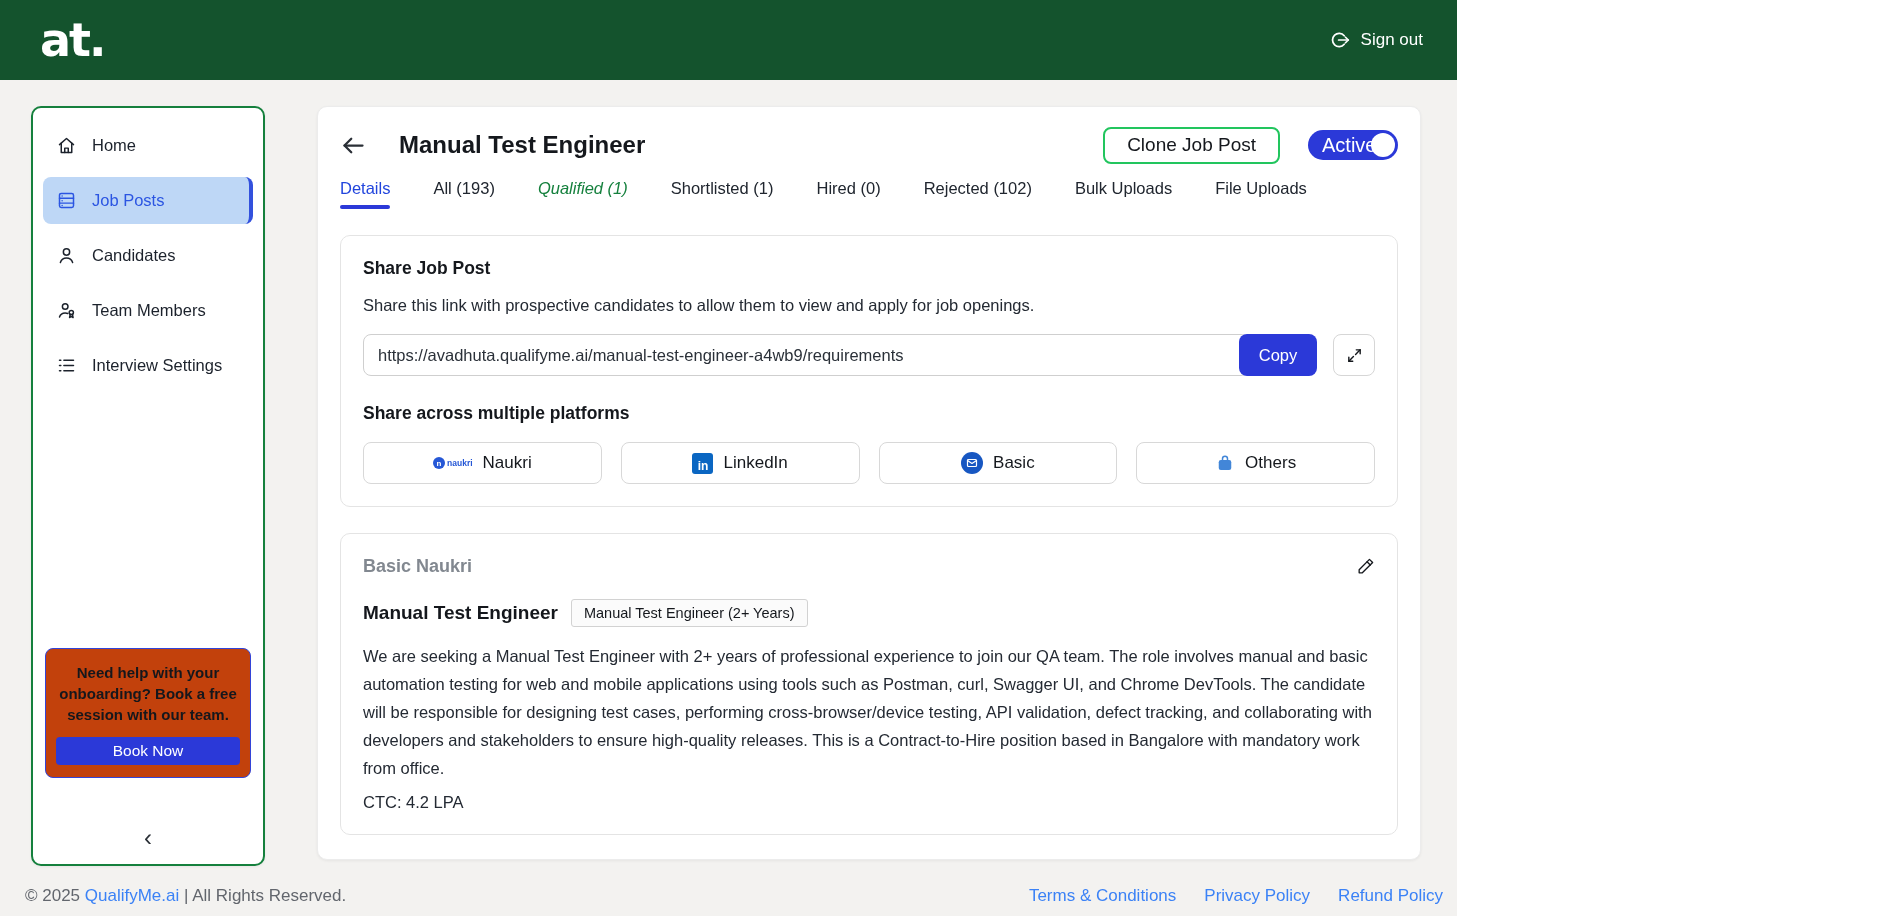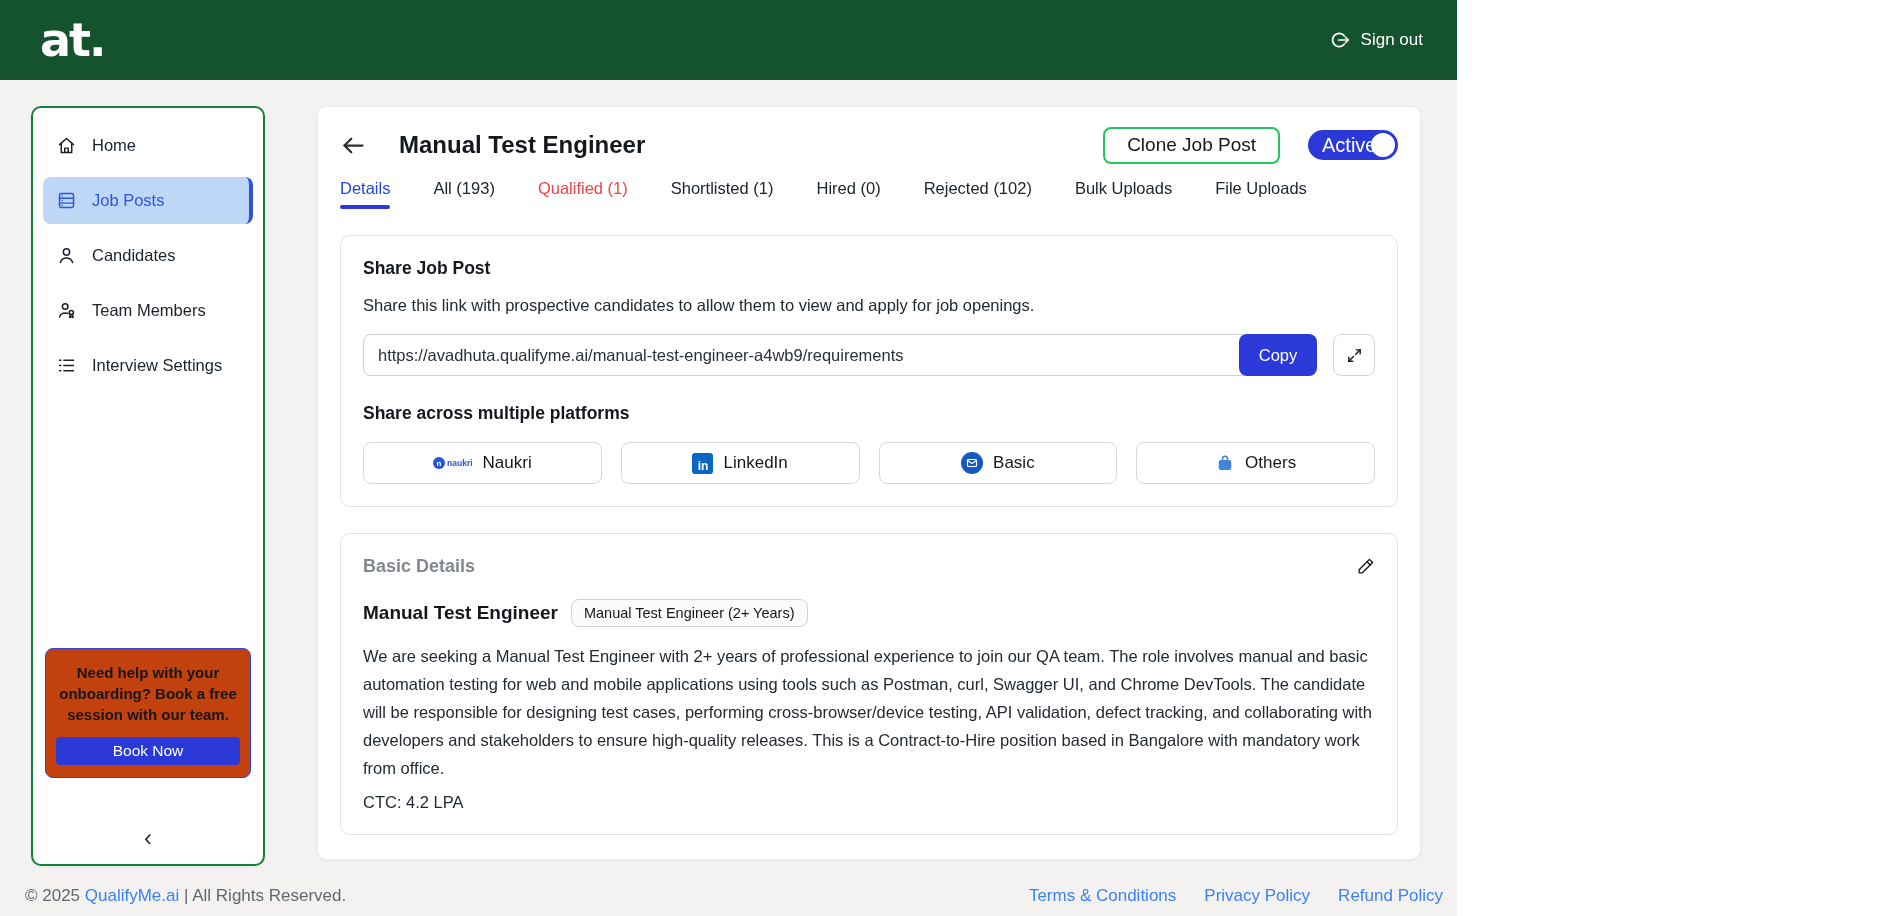--- a/index.html
+++ b/index.html
@@ -71,21 +71,21 @@
   }
   .toggle-knob { position: absolute; right: 3px; top: 3px; width: 24px; height: 24px; border-radius: 50%; background: #fff; }
 
   .tabs { display: flex; gap: 43px; margin-top: 12px; }
   .tab { font-size: 16.5px; color: #20262f; padding-bottom: 11px; position: relative; cursor: pointer; white-space: nowrap; }
   .tab.active { color: #2145dd; }
   .tab.active::after {
     content: ""; position: absolute; left: 0; right: 0; bottom: 0; height: 4px;
     border-radius: 3px; background: #2b39d8;
   }
-  .tab.highlight { color: #ef4444; }
+  .tab.highlight { color: #15803d; font-style: italic; }
 
   .sub-card { border: 1px solid #e4e4e4; border-radius: 10px; padding: 22px; margin-top: 26px; }
   .card-heading { font-size: 17.5px; font-weight: bold; color: #15181d; }
   .share-desc { margin-top: 17px; font-size: 16.5px; color: #242a33; }
   .link-row { display: flex; align-items: center; margin-top: 19px; }
   .link-input {
     flex: 1; height: 42px; border: 1px solid #cfcfcf; border-radius: 8px;
     padding: 0 14px; font-size: 16.5px; color: #2b3139; font-family: inherit; background: #fff;
   }
   .btn-copy {
@@ -118,21 +118,21 @@
     width: 22px; height: 22px; background: #1757c2; border-radius: 50%;
     display: flex; align-items: center; justify-content: center;
   }
 
   .basic-head { display: flex; justify-content: space-between; align-items: center; }
   .basic-title { font-size: 18px; font-weight: bold; color: #828890; }
   .edit-btn { cursor: pointer; display: flex; }
   .job-row { display: flex; align-items: center; gap: 13px; margin-top: 22px; }
   .job-title { font-size: 19px; font-weight: bold; color: #14171c; }
   .badge {
-    border: 1px solid #d2d2d2; background: #fbfbfb; border-radius: 8px;
+    border: 1px solid #d2d2d2; background: #fbfbfb; border-radius: 3px;
     padding: 5px 12px; font-size: 14.5px; color: #15181d;
   }
   .job-desc { margin-top: 15px; font-size: 16.5px; color: #242a33; line-height: 28px; }
   .ctc { margin-top: 11px; font-size: 16.5px; color: #242a33; }
 
   
   .footer {
     position: absolute; left: 25px; right: 14px; top: 886px; display: flex;
     justify-content: space-between; align-items: center; font-size: 17px;
   }
@@ -284,21 +284,21 @@
             <path d="M9 9.5V6.8a3 3 0 0 1 6 0v2.7" fill="none" stroke="#4286d8" stroke-width="1.8"></path>
             <rect x="4.5" y="8.5" width="15" height="12" rx="2.5" fill="#4286d8"></rect>
           </svg>
           <span>Others</span>
         </button>
       </div>
     </section>
 
     <section class="sub-card">
       <div class="basic-head">
-        <span class="basic-title">Basic Details</span>
+        <span class="basic-title">Basic Naukri</span>
         <span class="edit-btn">
           <svg width="19" height="19" viewBox="0 0 24 24" fill="none" stroke="#15181d" stroke-width="1.7" stroke-linecap="round" stroke-linejoin="round">
             <path d="M17 3l4 4L8 20H4v-4L17 3z"></path>
               <path d="M14 6l4 4"></path>
           </svg>
         </span>
       </div>
       <div class="job-row">
         <span class="job-title">Manual Test Engineer</span>
         <span class="badge">Manual Test Engineer (2+ Years)</span>

